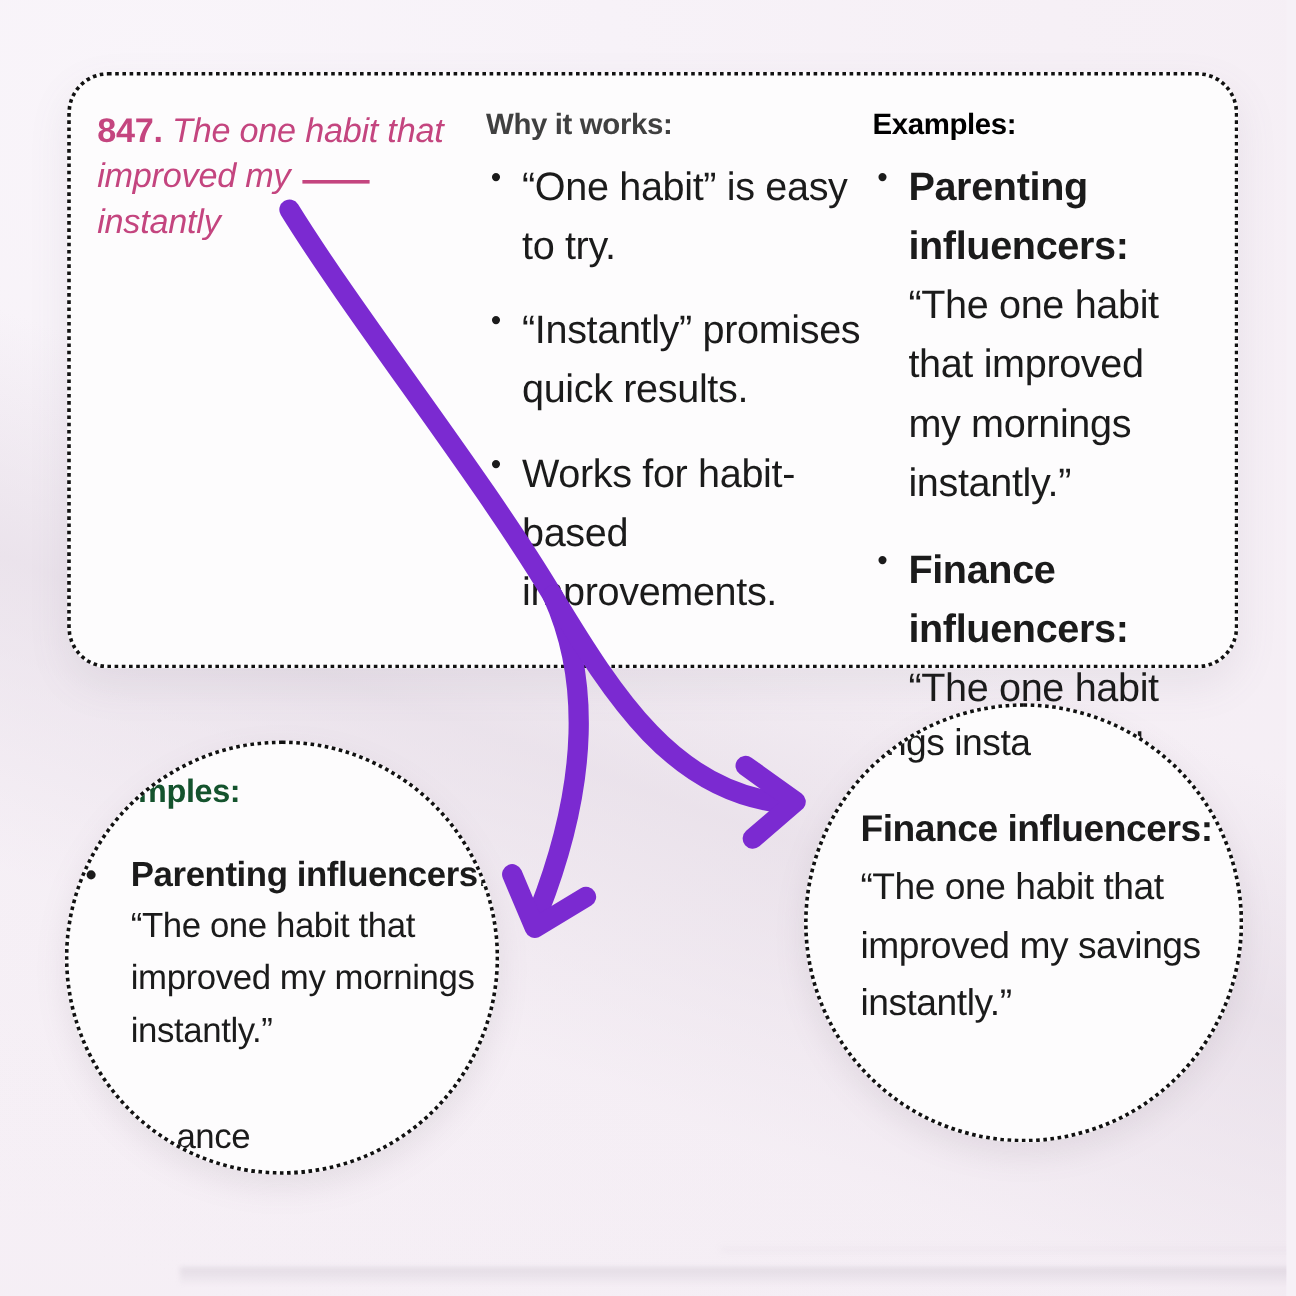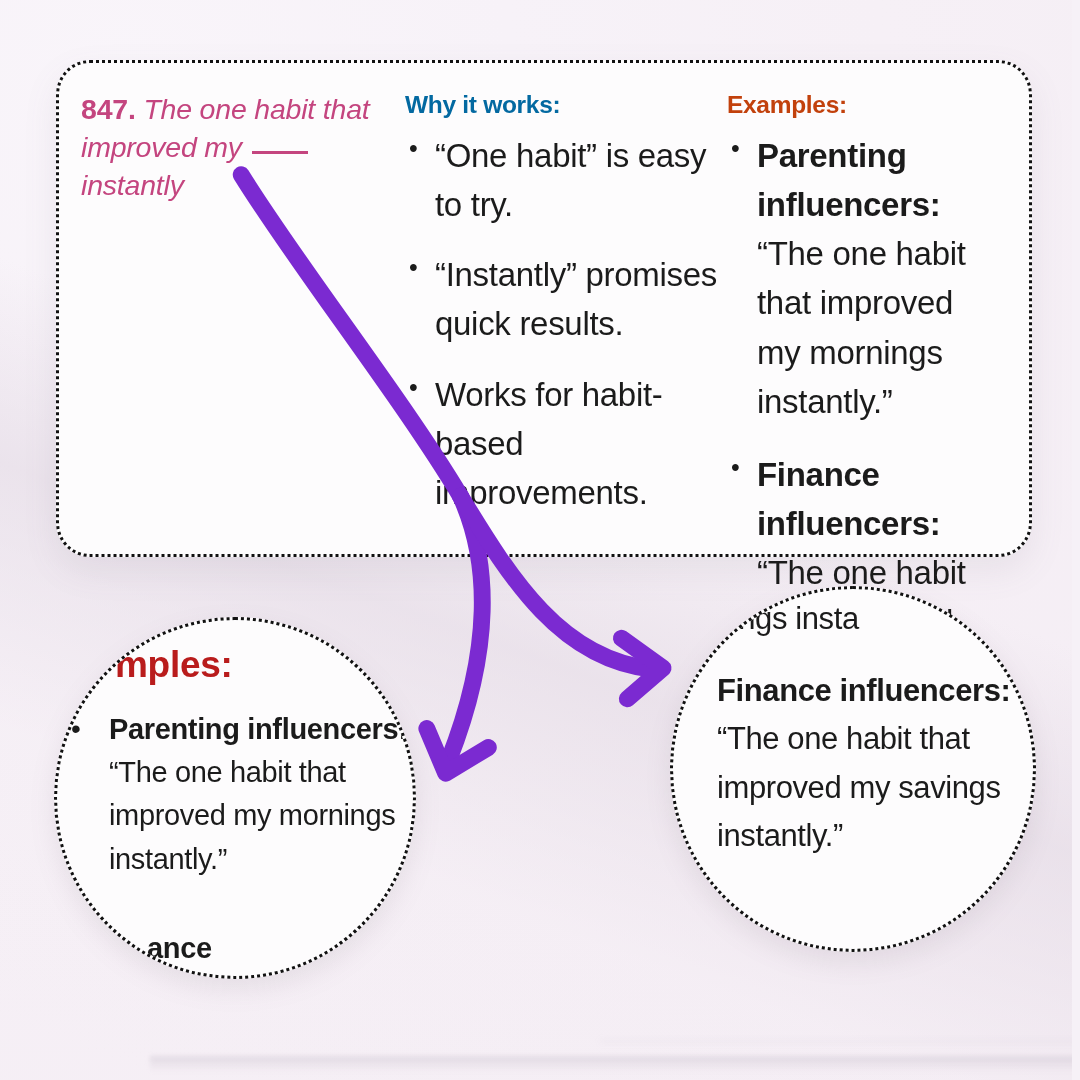--- a/index.html
+++ b/index.html
@@ -100,22 +100,22 @@
     vertical-align: 3px;
     margin-left: 2px;
   }
 
   .sec-head {
     margin: 0 0 12px 0;
     font-size: 24.5px;
     font-weight: 700;
     letter-spacing: -0.3px;
   }
-  .sec-head.why      { color: #0369a1; }
-  .sec-head.examples { color: #c2410c; }
+  .sec-head.why      { color: #404040; }
+  .sec-head.examples { color: #000000; }
 
   ul.bullets {
     margin: 0;
     padding-left: 30px;
     list-style: none;
   }
   ul.bullets li {
     position: relative;
     margin-bottom: 21px;
     font-size: 33px;
@@ -160,23 +160,23 @@
   .loupe .zoomed {
     position: absolute;
     white-space: normal;
     color: #1b1b1b;
     letter-spacing: -0.35px;
   }
 
   .loupe-left .z-head {
     left: 58px;
     top: 24px;
-    font-size: 37px;
+    font-size: 27px;
     font-weight: 700;
-    color: #b91c1c;
+    color: #14532d;
     letter-spacing: -0.3px;
   }
   .loupe-left .z-bullet {
     left: 18px;
     top: 88px;
     width: 360px;
     font-size: 29px;
     line-height: 1.49;
   }
   .loupe-left .z-bullet::before {
@@ -184,21 +184,21 @@
     position: absolute;
     left: -4px;
     top: 0;
     font-size: 28px;
   }
   .loupe-left .z-bullet .txt { display: block; padding-left: 34px; }
   .loupe-left .z-tail {
     left: 90px;
     top: 312px;
     font-size: 29px;
-    font-weight: 700;
+    font-weight: 400;
   }
 
   .loupe-right .z-top {
     left: 32px;
     top: 8px;
     font-size: 31px;
     line-height: 1.45;
     letter-spacing: -0.4px;
   }
   .loupe-right .z-bullet {

